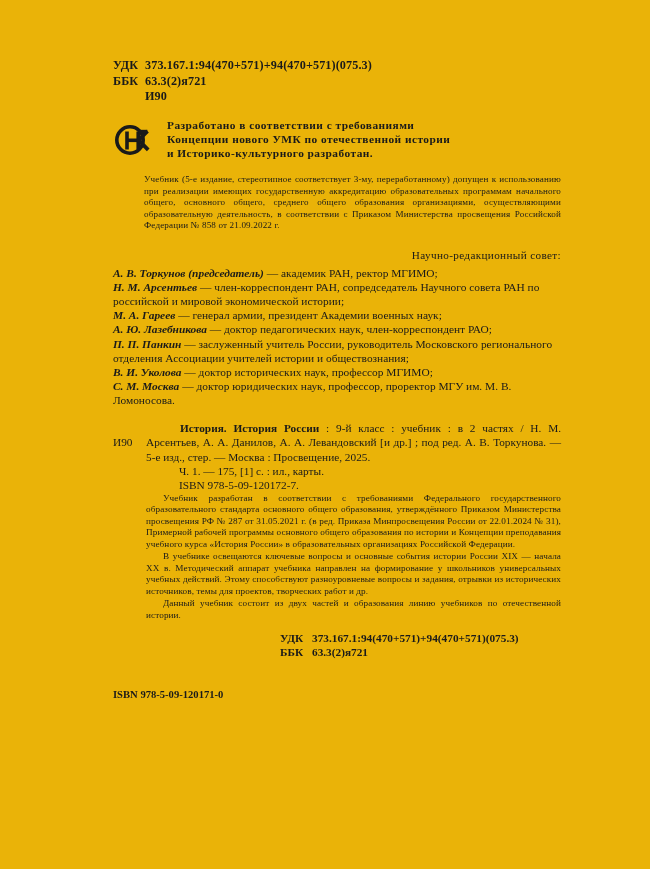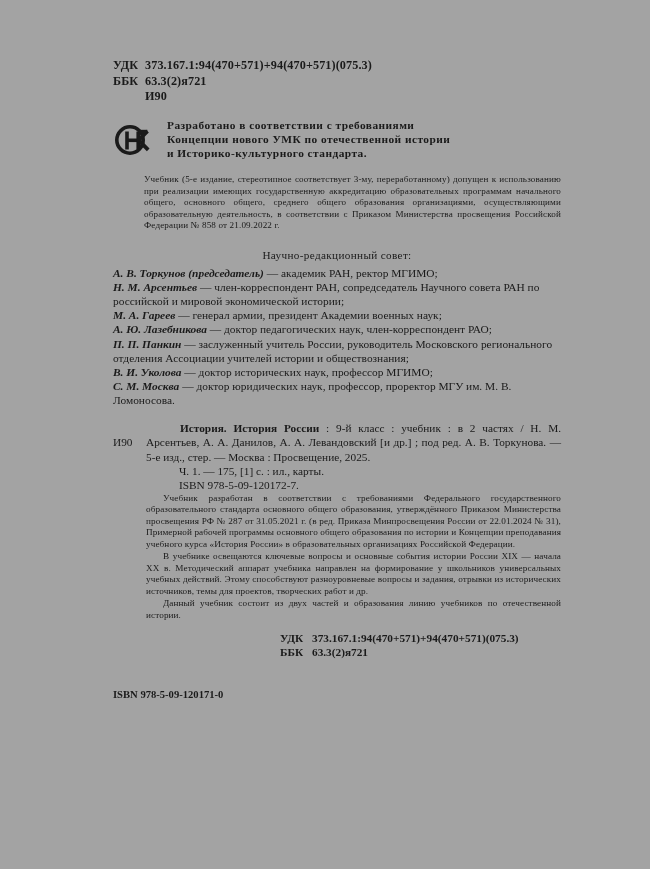--- a/index.html
+++ b/index.html
@@ -9,21 +9,21 @@
   }
   body {
     font-family: "Liberation Serif", "DejaVu Serif", serif;
     color: #1a1a1a;
     -webkit-font-smoothing: antialiased;
   }
   #page {
     position: relative;
     width: 650px;
     height: 869px;
-    background: #a3a3a3;
+    background: #eab308;
     overflow: hidden;
   }
   .content {
     position: absolute;
     left: 113px;
     top: 58px;
     width: 448px;
   }
 
   
@@ -81,21 +81,21 @@
     font-size: 9.1px;
     line-height: 11.6px;
     text-align: justify;
     letter-spacing: 0.15px;
     hyphens: manual;
   }
 
   
   .board-title {
     margin-top: 17px;
-    text-align: center;
+    text-align: right;
     font-size: 11.2px;
     letter-spacing: 0.35px;
   }
   .board-list {
     margin-top: 5px;
     font-size: 11.4px;
     line-height: 14.1px;
   }
   .board-item { }
   .board-name {
@@ -203,21 +203,21 @@
           <path d="M14 11.5 L14 29.5" stroke="#1a1a1a" stroke-width="3.6" fill="none" stroke-linecap="butt"></path>
           <path d="M14 20.3 L25.2 20.3" stroke="#1a1a1a" stroke-width="3.6" fill="none"></path>
           <path d="M25.2 11.5 L25.2 29.5" stroke="#1a1a1a" stroke-width="3.6" fill="none"></path>
           <path d="M34.5 11.2 L25.6 20.2 L35.2 29.8" stroke="#1a1a1a" stroke-width="3.8" fill="none" stroke-linejoin="miter"></path>
           <path d="M25.2 11.5 L34.4 11.5" stroke="#1a1a1a" stroke-width="3.4" fill="none"></path>
         </svg>
       </div>
       <div class="concept-text">
         <div>Разработано в соответствии с требованиями</div>
         <div>Концепции нового УМК по отечественной истории</div>
-        <div>и Историко-культурного стандарта.</div>
+        <div>и Историко-культурного разработан.</div>
       </div>
     </div>
 
     <div class="approval">Учебник (5-е издание, стереотипное соответствует 3-му, переработанному) допущен к использованию при реализации имеющих государственную аккредитацию образовательных программам начального общего, основного общего, среднего общего образования организациями, осуществляющими образовательную деятельность, в соответствии с Приказом Министерства просвещения Российской Федерации № 858 от 21.09.2022 г.</div>
 
     <div class="board-title">Научно-редакционный совет:</div>
     <div class="board-list">
       <div class="board-item"><span class="board-name">А. В. Торкунов (председатель)</span><span> — академик РАН, ректор МГИМО;</span></div>
       <div class="board-item"><span class="board-name">Н. М. Арсентьев</span><span> — член-корреспондент РАН, сопредседатель Научного совета РАН по российской и мировой экономической истории;</span></div>
       <div class="board-item"><span class="board-name">М. А. Гареев</span><span> — генерал армии, президент Академии военных наук;</span></div>

